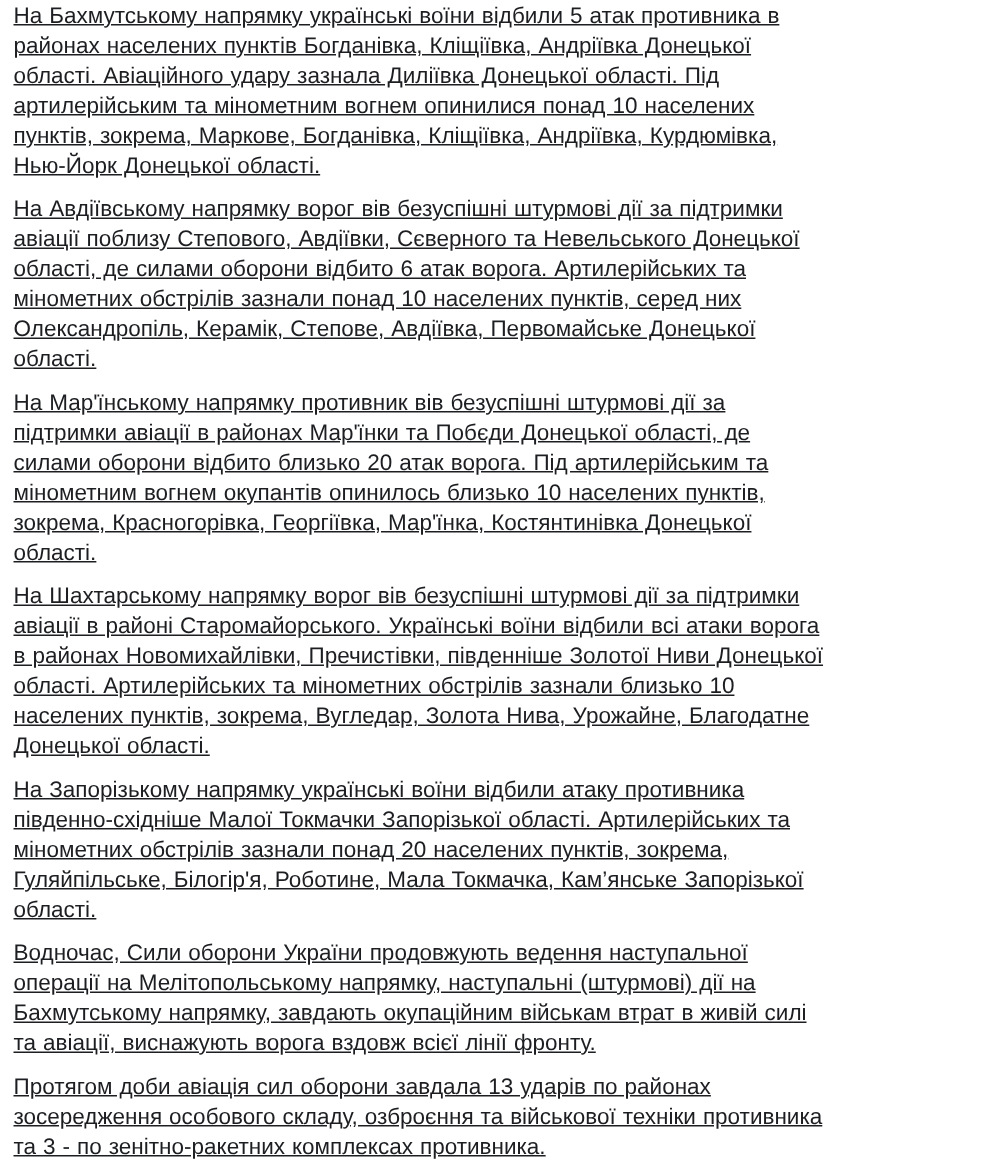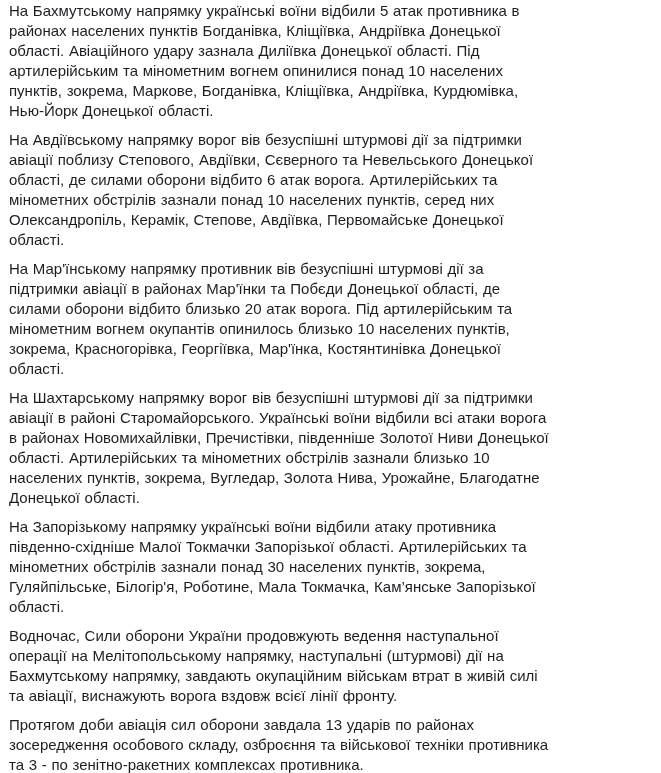--- a/index.html
+++ b/index.html
@@ -17,36 +17,37 @@
   .report {
     box-sizing: border-box;
     width: 565px;
     height: 773px;
     padding: 1px 14px 0 9px;
     color: #1c1e21;
     font-size: 15px;
     line-height: 20px;
     font-weight: 400;
     letter-spacing: 0;
+    text-decoration: underline;
   }
   .report p {
     margin: 0 0 9px 0;
     padding: 0;
     text-align: left;
     word-spacing: 0.5px;
   }
   .report p:last-child {
     margin-bottom: 0;
   }
 </style>
 </head>
 <body>
 
 <main class="report">
   <p>На Бахмутському напрямку українські воїни відбили 5 атак противника в районах населених пунктів Богданівка, Кліщіївка, Андріївка Донецької області. Авіаційного удару зазнала Диліївка Донецької області. Під артилерійським та мінометним вогнем опинилися понад 10 населених пунктів, зокрема, Маркове, Богданівка, Кліщіївка, Андріївка, Курдюмівка, Нью-Йорк Донецької області.</p>
   <p>На Авдіївському напрямку ворог вів безуспішні штурмові дії за підтримки авіації поблизу Степового, Авдіївки, Сєверного та Невельського Донецької області, де силами оборони відбито 6 атак ворога. Артилерійських та мінометних обстрілів зазнали понад 10 населених пунктів, серед них Олександропіль, Керамік, Степове, Авдіївка, Первомайське Донецької області.</p>
   <p>На Мар'їнському напрямку противник вів безуспішні штурмові дії за підтримки авіації в районах Мар'їнки та Побєди Донецької області, де силами оборони відбито близько 20 атак ворога. Під артилерійським та мінометним вогнем окупантів опинилось близько 10 населених пунктів, зокрема, Красногорівка, Георгіївка, Мар'їнка, Костянтинівка Донецької області.</p>
   <p>На Шахтарському напрямку ворог вів безуспішні штурмові дії за підтримки авіації в районі Старомайорського. Українські воїни відбили всі атаки ворога в районах Новомихайлівки, Пречистівки, південніше Золотої Ниви Донецької області. Артилерійських та мінометних обстрілів зазнали близько 10 населених пунктів, зокрема, Вугледар, Золота Нива, Урожайне, Благодатне Донецької області.</p>
-  <p>На Запорізькому напрямку українські воїни відбили атаку противника південно-східніше Малої Токмачки Запорізької області. Артилерійських та мінометних обстрілів зазнали понад 30 населених пунктів, зокрема, Гуляйпільське, Білогір'я, Роботине, Мала Токмачка, Кам’янське Запорізької області.</p>
+  <p>На Запорізькому напрямку українські воїни відбили атаку противника південно-східніше Малої Токмачки Запорізької області. Артилерійських та мінометних обстрілів зазнали понад 20 населених пунктів, зокрема, Гуляйпільське, Білогір'я, Роботине, Мала Токмачка, Кам’янське Запорізької області.</p>
   <p>Водночас, Сили оборони України продовжують ведення наступальної операції на Мелітопольському напрямку, наступальні (штурмові) дії на Бахмутському напрямку, завдають окупаційним військам втрат в живій силі та авіації, виснажують ворога вздовж всієї лінії фронту.</p>
   <p>Протягом доби авіація сил оборони завдала 13 ударів по районах зосередження особового складу, озброєння та військової техніки противника та 3 - по зенітно-ракетних комплексах противника.</p>
   <p>Підрозділами ракетних військ знищено 12 артилерійських засобів та логістичний хаб противника.</p>
 </main>
 
 </body></html>

